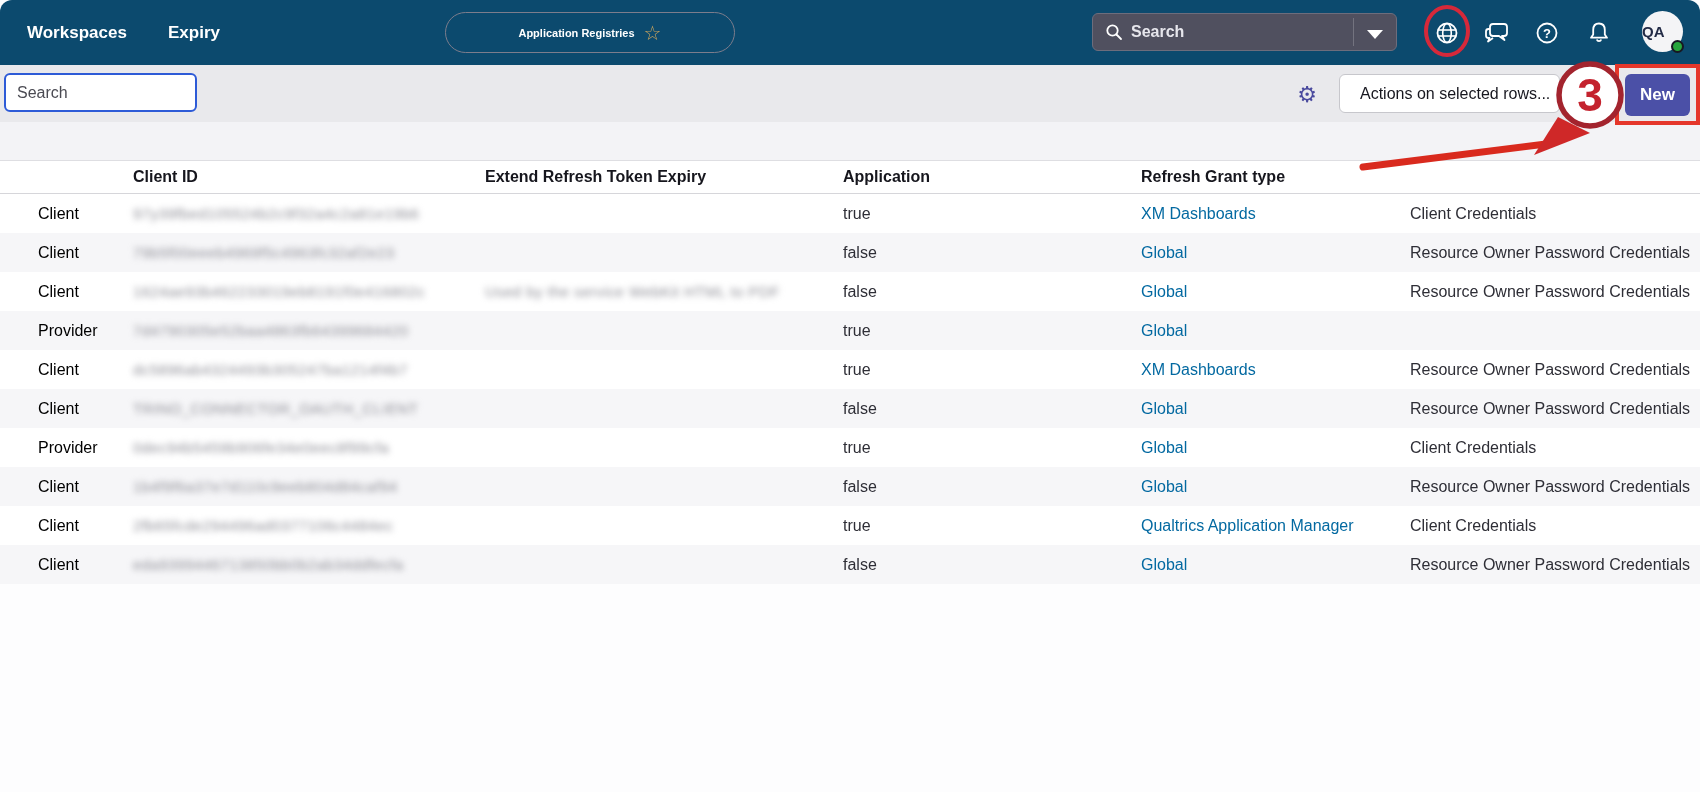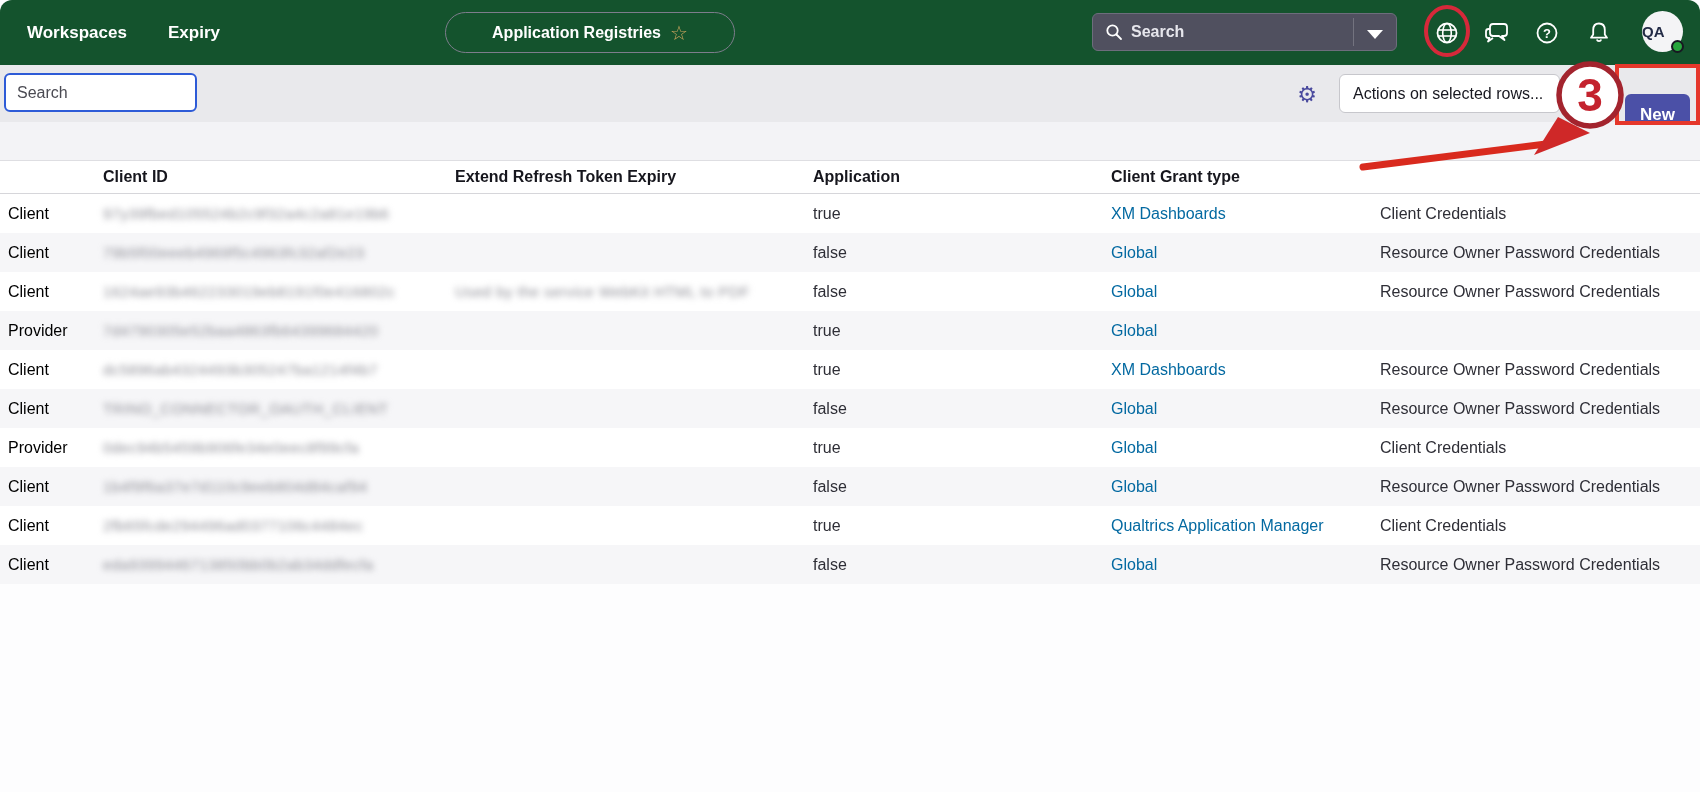--- a/index.html
+++ b/index.html
@@ -7,35 +7,35 @@
   body {
     font-family:"Liberation Sans", sans-serif;
     background:#fdfdfe;
     position:relative;
     overflow:hidden;
     color:#2e2e36;
   }
   
   .topbar {
     position:absolute; top:0; left:0; width:1700px; height:84px;
-    background:#14532d; color:#fff;border-radius:12px;
+    background:#0c4a6e; color:#fff;border-radius:12px;
   }
   .topnav-item {
     position:absolute; top:0; height:65px; display:flex; align-items:center;
     font-size:17px; font-weight:600; color:#fff; cursor:pointer;
   }
   .nav-workspaces { left:27px; }
   .nav-admin { left:168px; }
   .context-pill {
     position:absolute; left:445px; top:12px; width:290px; height:41px;
     border:1.5px solid #7d7d8c; border-radius:22px;
     display:flex; align-items:center; justify-content:center; gap:9px;
     cursor:pointer;
   }
-  .context-pill .pill-label { font-size:16px; font-weight:bold; color:#fff; }
+  .context-pill .pill-label { font-size:11px; font-weight:bold; color:#fff; }
   .star-glyph { color:#c9a35c; font-size:20px; line-height:1; }
   .top-search {
     position:absolute; left:1092px; top:13px; width:305px; height:38px;
     background:#50505f; border:1px solid #6d6d7c; border-radius:6px;
     display:flex; align-items:center; cursor:text;
   }
   .top-search .ts-text { color:#e6e6ec; font-size:16px; font-weight:600; margin-left:8px; }
   .top-search .ts-divider { position:absolute; right:42px; top:4px; bottom:4px; width:1px; background:#73737f; }
   .top-search .ts-caret {
     position:absolute; right:13px; top:16px; width:0; height:0;
@@ -69,37 +69,36 @@
   }
   .table-search::placeholder { color:#4a4a52; opacity:1; }
   .gear-btn {
     position:absolute; left:1292px; top:17px; width:30px; height:26px;
     font-size:22px; color:#4a4a9e; line-height:24px; text-align:center; cursor:pointer;
     background:none; border:none;
   }
   .actions-select {
     position:absolute; left:1339px; top:9px; width:221px; height:39px;
     background:#fff; border:1px solid #c7c7cc; border-radius:6px;
-    display:flex; align-items:center; padding-left:13px;
+    display:flex; align-items:center; padding-left:20px;
     font-size:16px; color:#17171f; cursor:pointer;
     white-space:nowrap; overflow:hidden;
   }
   .new-btn {
     position:absolute; left:1625px; top:9px; width:65px; height:42px;
     background:#4b50a7; border:none; border-radius:6px;
     color:#fff; font-size:17px; font-weight:bold; cursor:pointer;
     font-family:"Liberation Sans",sans-serif;
-    margin-top:20px;
   }
   
   .registry-table { position:absolute; top:160px; left:0; width:1700px; }
   .tbl-row {
     display:grid;
     grid-template-columns:103px 352px 358px 298px 269px 320px;
-    align-items:center; height:39px; font-size:16px; background:#fff;
+    align-items:center; height:39px; font-size:16px; background:#fff;padding-left:30px;
   }
   .tbl-header {
     height:34px; font-weight:bold; color:#16161d;
     border-top:1px solid #dedee2; border-bottom:1px solid #d6d6da;
   }
   .tbl-body .tbl-row:nth-child(even) { background:#f6f6f8; }
   .cell { overflow:hidden; white-space:nowrap; }
   .cell-type { padding-left:8px; color:#000000; }
   .blurred { filter:blur(3px); color:#8f8f97; font-size:15px; letter-spacing:.4px; user-select:none; }
   .app-link { color:#0369a1; text-decoration:none; cursor:pointer; }
@@ -172,21 +171,21 @@
   <button class="new-btn">New</button>
 </div>
 <div class="subbar"></div>
 
 <div class="registry-table">
   <div class="tbl-row tbl-header">
     <div class="cell cell-type"></div>
     <div class="cell">Client ID</div>
     <div class="cell">Extend Refresh Token Expiry</div>
     <div class="cell">Application</div>
-    <div class="cell">Client Grant type</div>
+    <div class="cell">Refresh Grant type</div>
   </div>
   <div class="tbl-body">
       <div class="tbl-row">
     <div class="cell cell-type">Client</div>
     <div class="cell blurred">97y39fbed105524b2c9f32a4c2a81e19b6</div>
     <div class="cell cell-comments"></div>
     <div class="cell">true</div>
     <div class="cell"><a class="app-link">XM Dashboards</a></div>
     <div class="cell">Client Credentials</div>
   </div>

